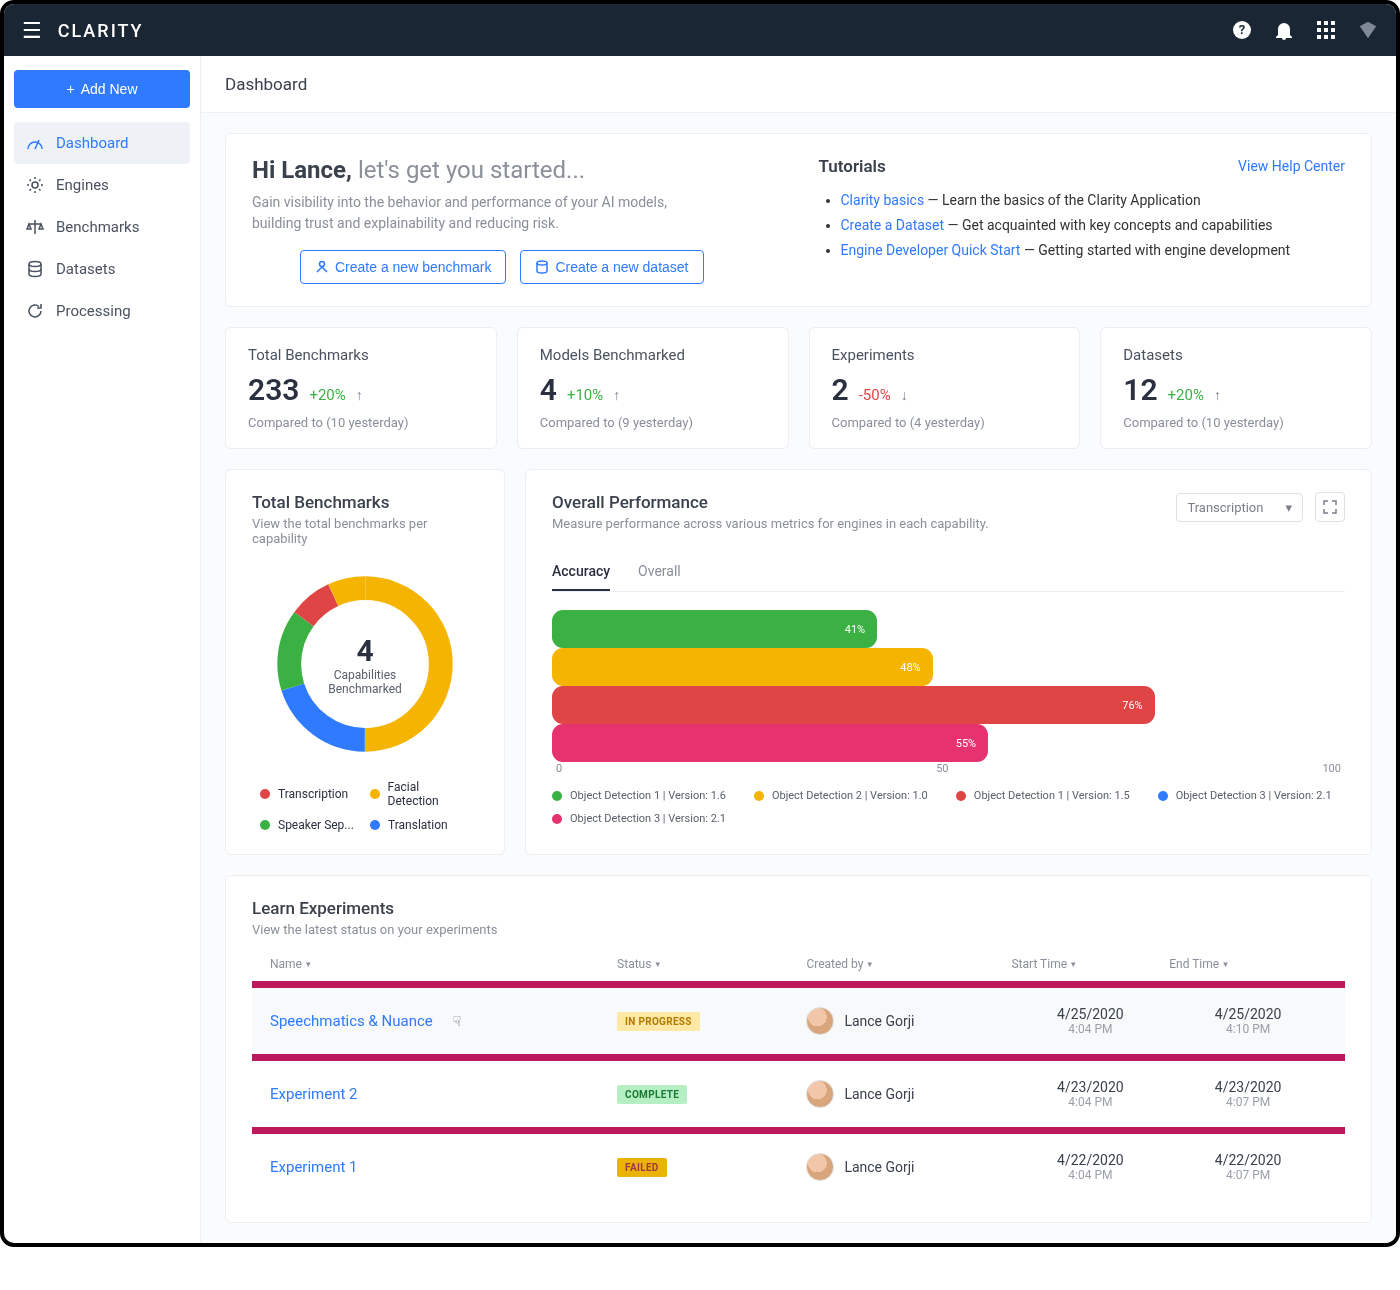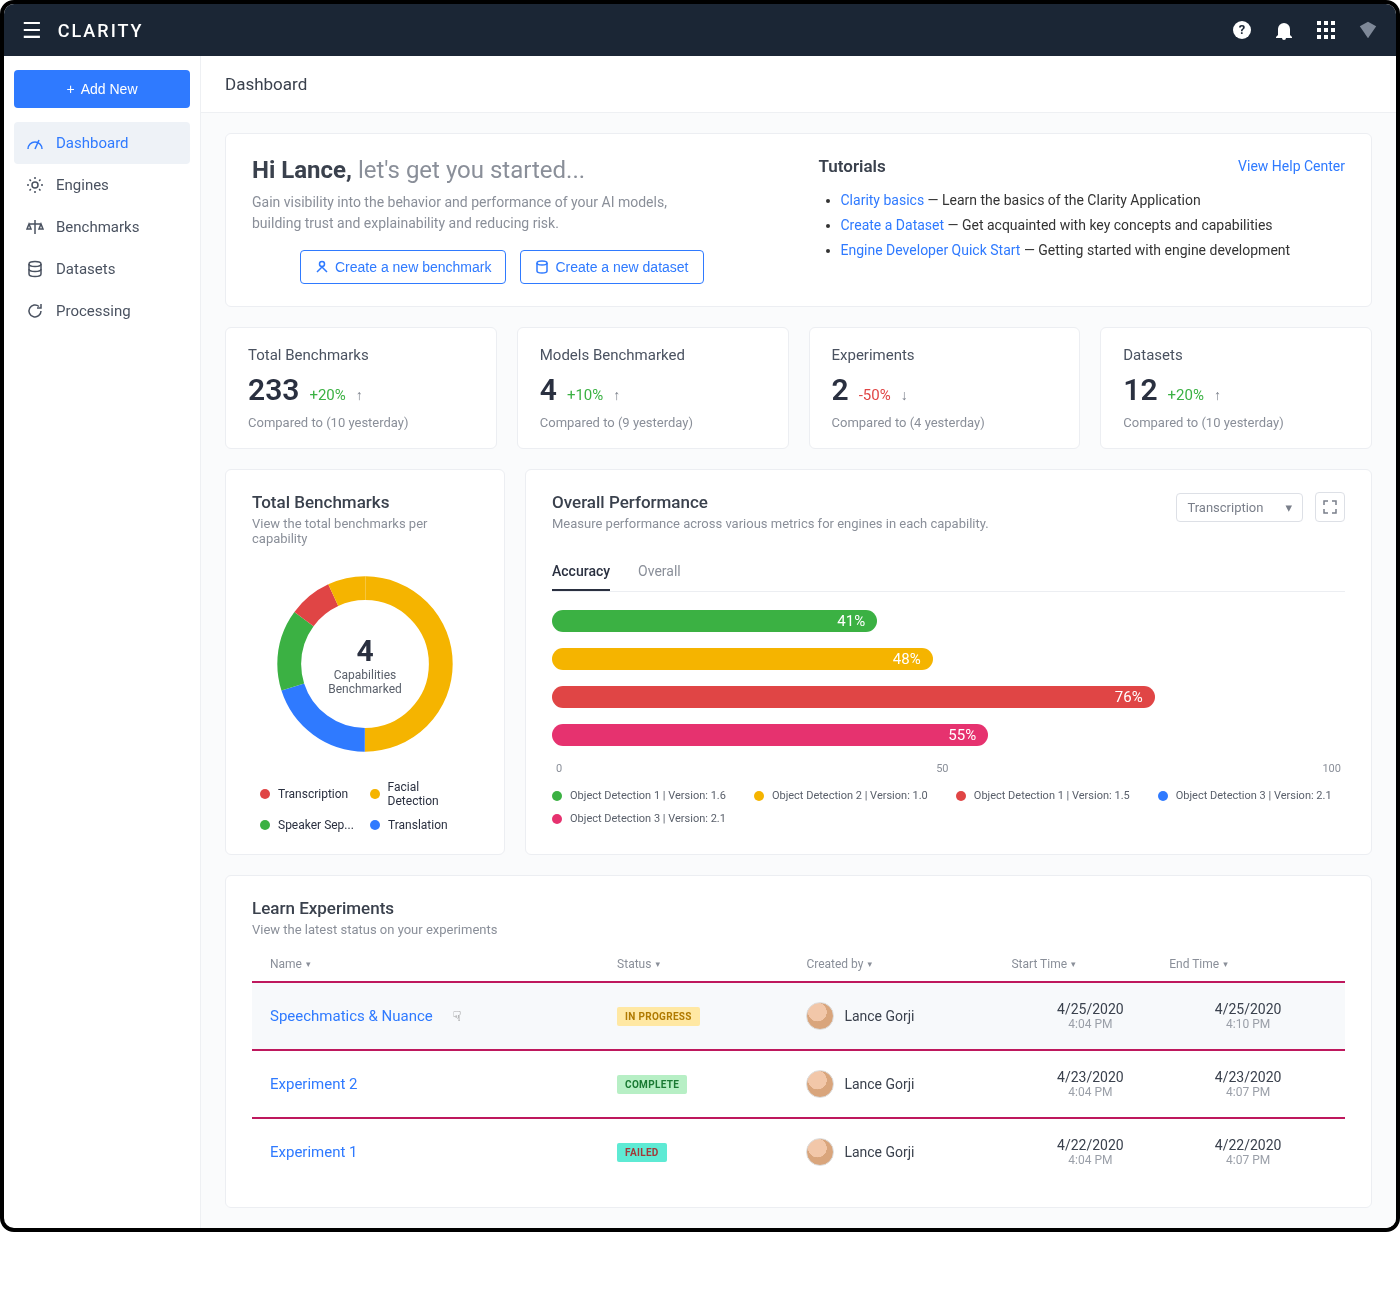--- a/index.html
+++ b/index.html
@@ -60,39 +60,39 @@
 .perf-panel { flex:1; }
 .perf-head { display:flex; justify-content:space-between; align-items:flex-start; margin-bottom: 4px;}
 .perf-controls { display:flex; align-items:center; gap:12px;}
 .select-box { border:1px solid #dde0e6; border-radius:4px; padding:6px 10px; font-size:13px; color:#7a7f8a; display:flex; align-items:center; gap: 22px; cursor:pointer;}
 .expand-icon { border:1px solid #dde0e6; border-radius:4px; width:30px; height:30px; display:flex; align-items:center; justify-content:center; cursor:pointer; color:#7a7f8a;}
 .tabs { display:flex; gap: 28px; border-bottom:1px solid #eceef2; margin-top: 14px; margin-bottom: 18px;}
 .tab { padding-bottom: 10px; font-size:14px; color:#8a8f99; cursor:pointer;}
 .tab.active { color:#2a3040; border-bottom: 2px solid #2a3040; font-weight:500;}
 .bars { margin-bottom: 10px;}
 .bar-row { height:28px; margin-bottom: 10px; position:relative;}
-.bar { height:22px; border-radius:11px; color:#fff; font-size:15px; display:flex; align-items:center; justify-content:flex-end; padding-right:12px;}
+.bar { height:38px; border-radius:11px; color:#fff; font-size:11px; display:flex; align-items:center; justify-content:flex-end; padding-right:12px;}
 .axis { display:flex; justify-content:space-between; font-size:11px; color:#8a8f99; padding: 0 4px; margin-bottom: 14px;}
 .bar-legend { display:flex; flex-wrap:wrap; gap: 10px 28px; font-size:11px; color:#5a606b;}
 .table-panel { }
 .thead-row { display:flex; padding: 10px 18px; font-size:12px; color:#8a8f99;}
 .thead-row > div, .trow > div { display:flex; align-items:center;}
 .col-name { flex: 2.2;}
 .col-status { flex: 1.2;}
 .col-created { flex: 1.3;}
 .col-start { flex: 1;}
 .col-end { flex: 1;}
 .sort-caret { margin-left:4px; font-size:9px;}
-.trow { display:flex; padding: 18px 18px; border-top:2px solid #be185d;}
+.trow { display:flex; padding: 18px 18px; border-top:7px solid #be185d;}
 .trow.hover { background:#f7f9fb;}
 .exp-name { color:#2f7aff; font-size:15px;}
 .badge { font-size:10px; font-weight:700; padding:4px 8px; border-radius:2px; letter-spacing:0.3px;}
 .badge.progress { background:#ffe8a3; color:#b07a00;}
 .badge.complete { background:#b7efc5; color:#1a7a33;}
-.badge.failed { background:#5eead4; color:#a23a3a;}
+.badge.failed { background:#eab308; color:#a23a3a;}
 .avatar { width:28px; height:28px; border-radius:50%; background: radial-gradient(circle at 40% 35%, #f2c7a9 0 40%, #d9a57c 41% 100%); margin-right:10px; border:1px solid #ddd;}
 .created-name { font-size:14px; color:#3a414d;}
 .time-cell { display:flex; flex-direction:column;}
 .time-date { font-size:14px; color:#3a414d;}
 .time-hour { font-size:12px; color:#9a9fa8;}
 .cursor-icon { margin-left: 20px; font-size: 14px; color:#666;}
 svg { display:block; }
 </style>
 </head>
 <body>

